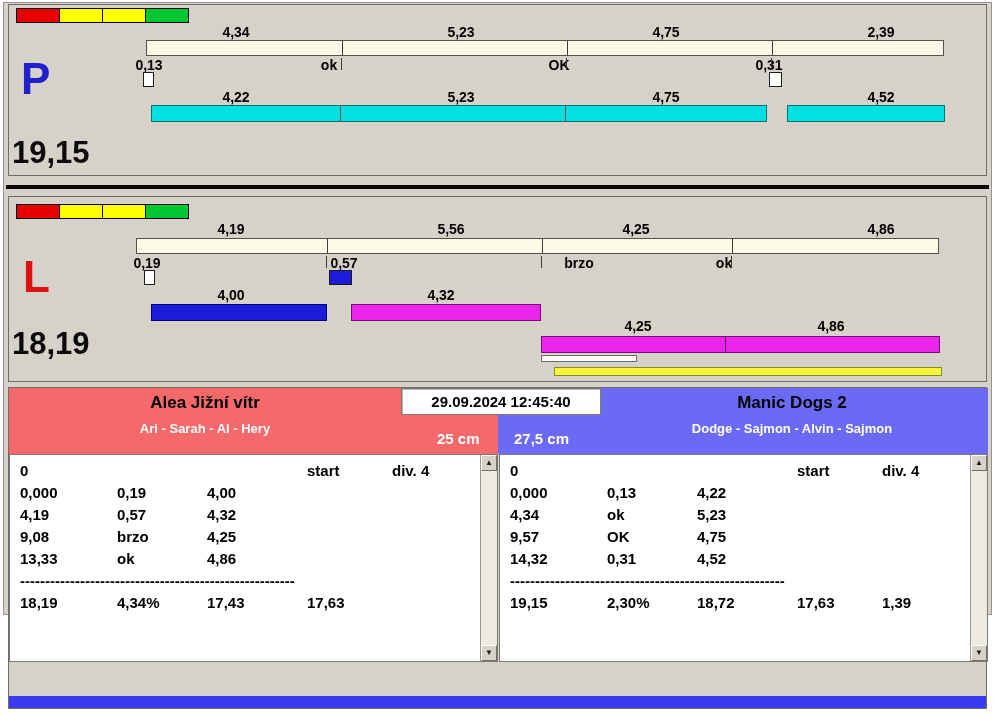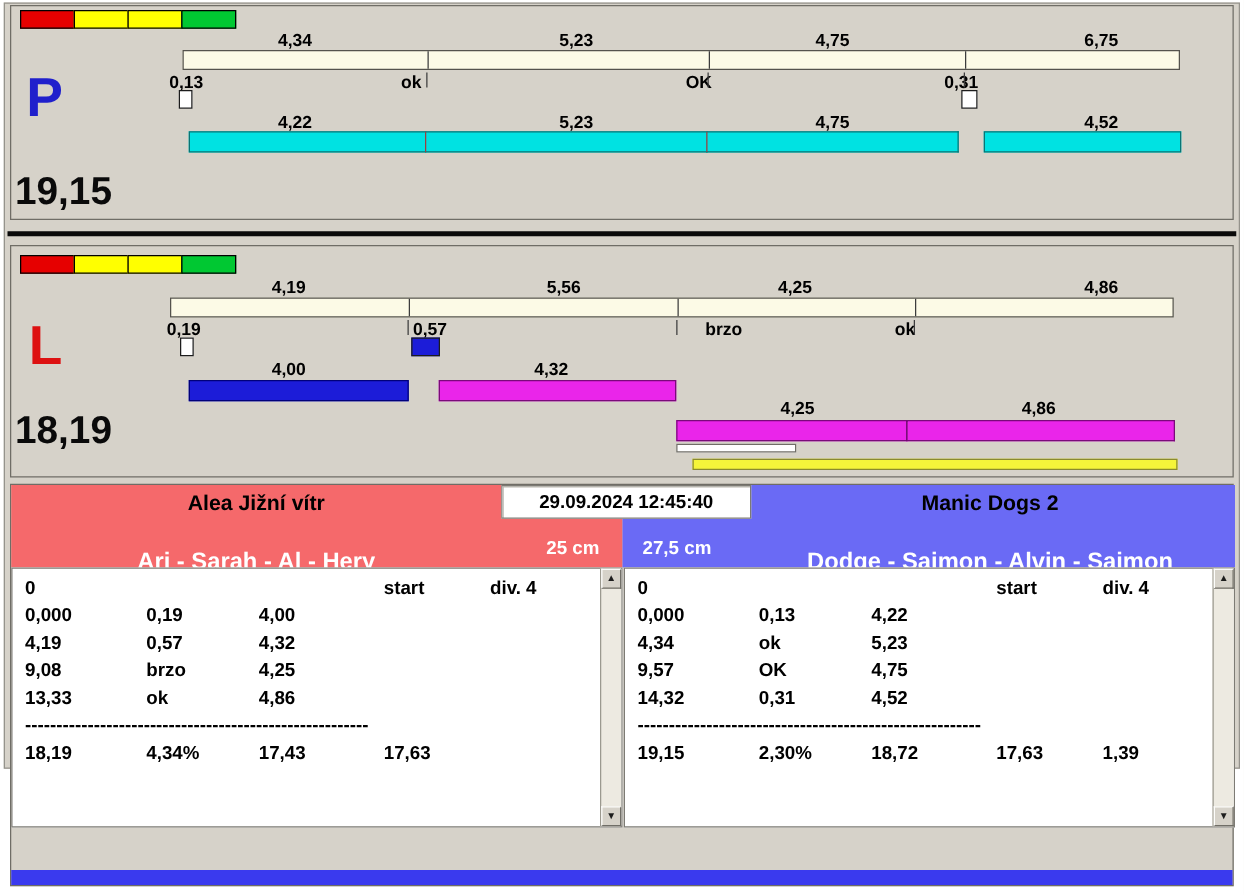--- a/index.html
+++ b/index.html
@@ -38,21 +38,21 @@
   .panel-l .lane-total{top:130px;}
   .aux-white{position:absolute;background:#fff;border:1px solid #6f6d66;}
   .aux-yellow{position:absolute;background:var(--yellow-bar,#f5f53a);border:1px solid #8a8a30;}
   .bottom{position:absolute;left:4px;top:384px;width:979px;height:322px;background:#d6d2c9;border:1px solid #6f6d66;}
   .header{position:absolute;top:0;height:66px;}
   .header.left{left:0;width:489px;background:var(--left-header,#f5696b);}
   .header.right{left:489px;width:490px;background:var(--right-header,#6a6af5);}
   .team-name{position:absolute;top:5px;font-size:17px;font-weight:bold;color:#000;text-align:center;}
   .header.left .team-name{left:0;width:392px;}
   .header.right .team-name{left:98px;width:392px;}
-  .team-members{position:absolute;top:33px;font-size:19px;font-weight:bold;color:#fff;text-align:center;margin-top:18px;}
+  .team-members{position:absolute;top:33px;font-size:13px;font-weight:bold;color:#fff;text-align:center;}
   .header.left .team-members{left:0;width:392px;}
   .header.right .team-members{left:98px;width:392px;}
   .height-badge{position:absolute;font-size:15px;font-weight:bold;color:#fff;white-space:nowrap;}
   .header.left .height-badge{left:428px;top:42px;}
   .header.right .height-badge{left:16px;top:42px;text-align:center;}
   .date-box{position:absolute;left:392px;top:0;width:200px;height:27px;background:#fff;border:1px solid #7d7b74;box-shadow:inset 1px 1px 0 #b9b6ae;font-size:15px;font-weight:bold;color:#000;text-align:center;line-height:25px;}
   .table{position:absolute;top:66px;height:208px;background:#fff;border:1px solid #7d7b74;}
   .table.tleft{left:0;width:489px;}
   .table.tright{left:490px;width:489px;}
   .tbody{position:absolute;left:0;top:0;right:17px;bottom:0;padding:5px 0 0 10px;overflow:hidden;}
@@ -74,21 +74,21 @@
       <div class="lights">
           <div class="light-seg" style="background: rgb(230, 0, 0);"></div>
           <div class="light-seg" style="background: rgb(255, 255, 0);"></div>
           <div class="light-seg" style="background: rgb(255, 255, 0);"></div>
           <div class="light-seg" style="background: rgb(0, 200, 50);"></div>
         </div>
 
       <span class="val" style="left:192px;top:19px">4,34</span>
       <span class="val" style="left:417px;top:19px">5,23</span>
       <span class="val" style="left:622px;top:19px">4,75</span>
-      <span class="val" style="left:837px;top:19px">6,75</span>
+      <span class="val" style="left:837px;top:19px">2,39</span>
 
       <div class="bar" style="left:137px;top:35px;width:798px">
         <i class="tick" style="left:195px"></i>
         <i class="tick" style="left:420px"></i>
         <i class="tick" style="left:625px"></i>
       </div>
 
       <span class="val" style="left:105px;top:52px">0,13</span>
       <span class="val" style="left:285px;top:52px">ok</span>
       <span class="val" style="left:515px;top:52px">OK</span>

